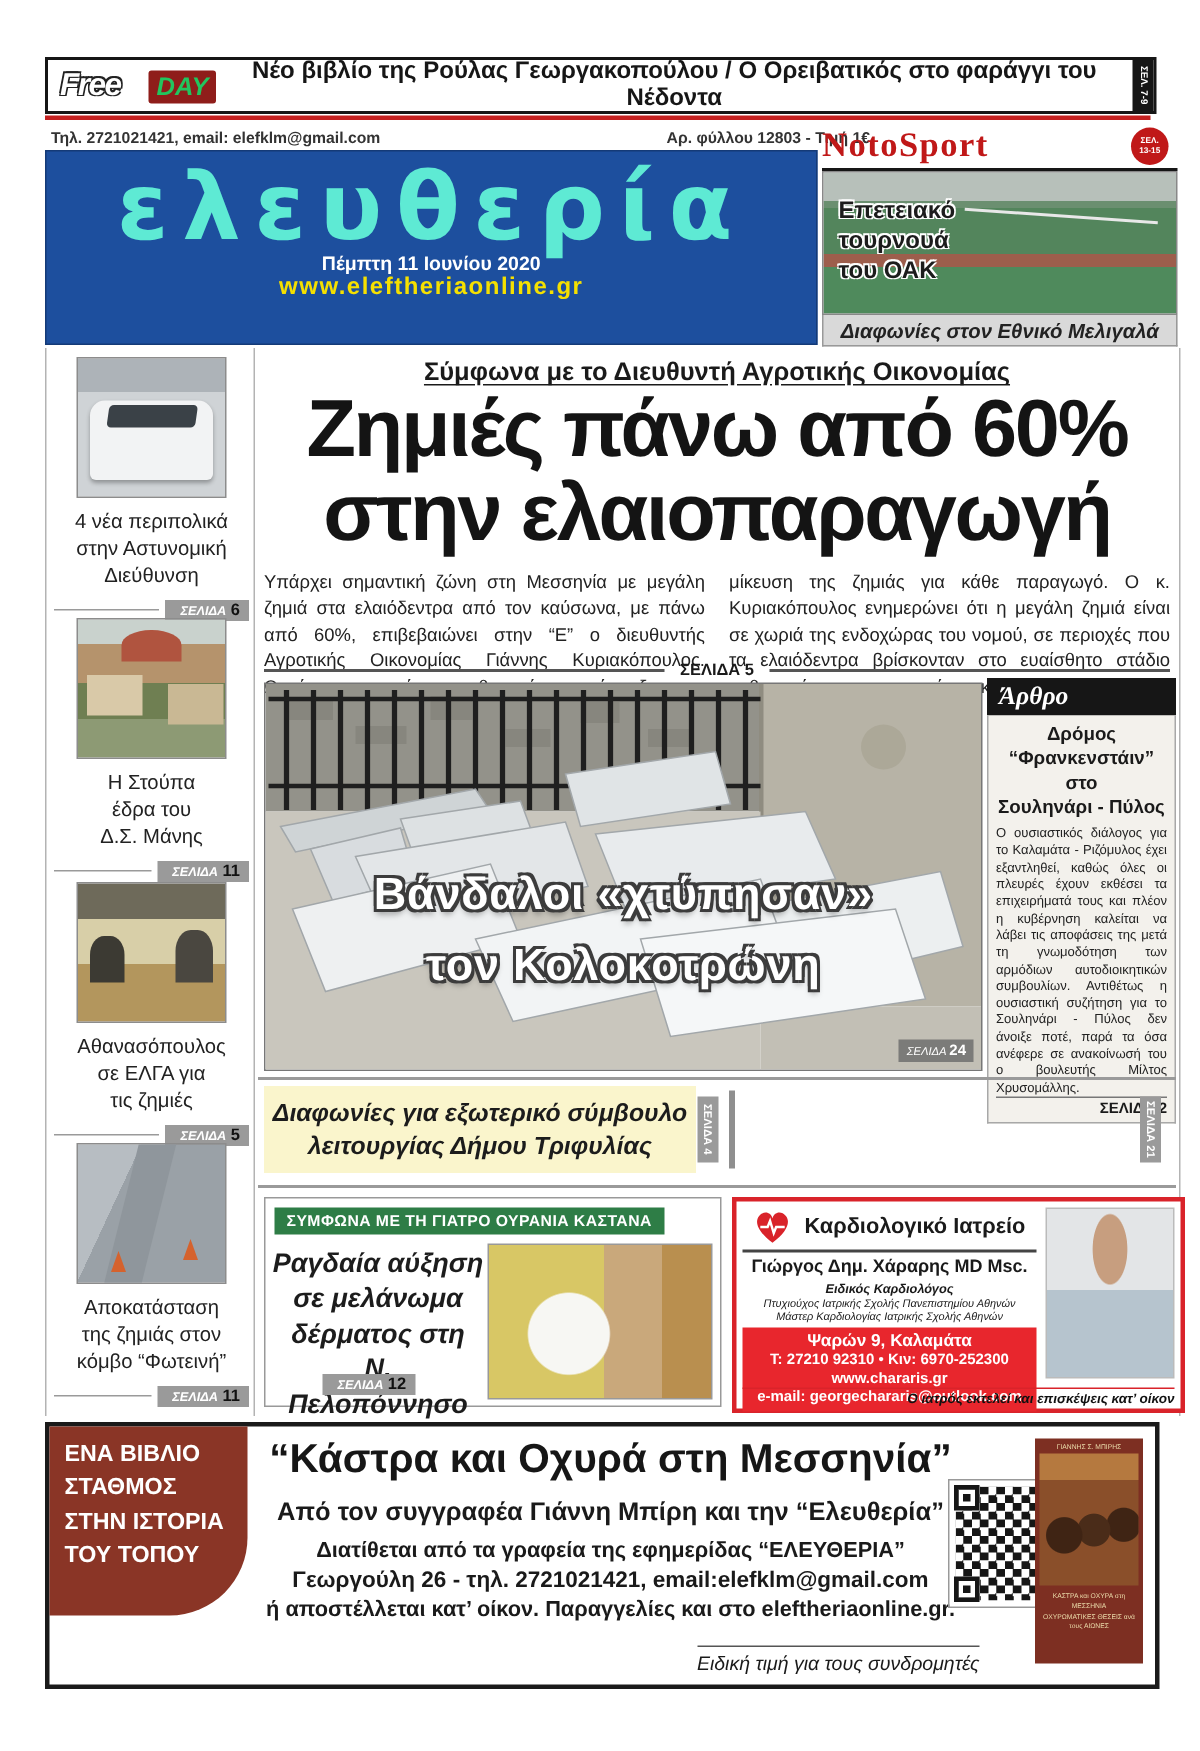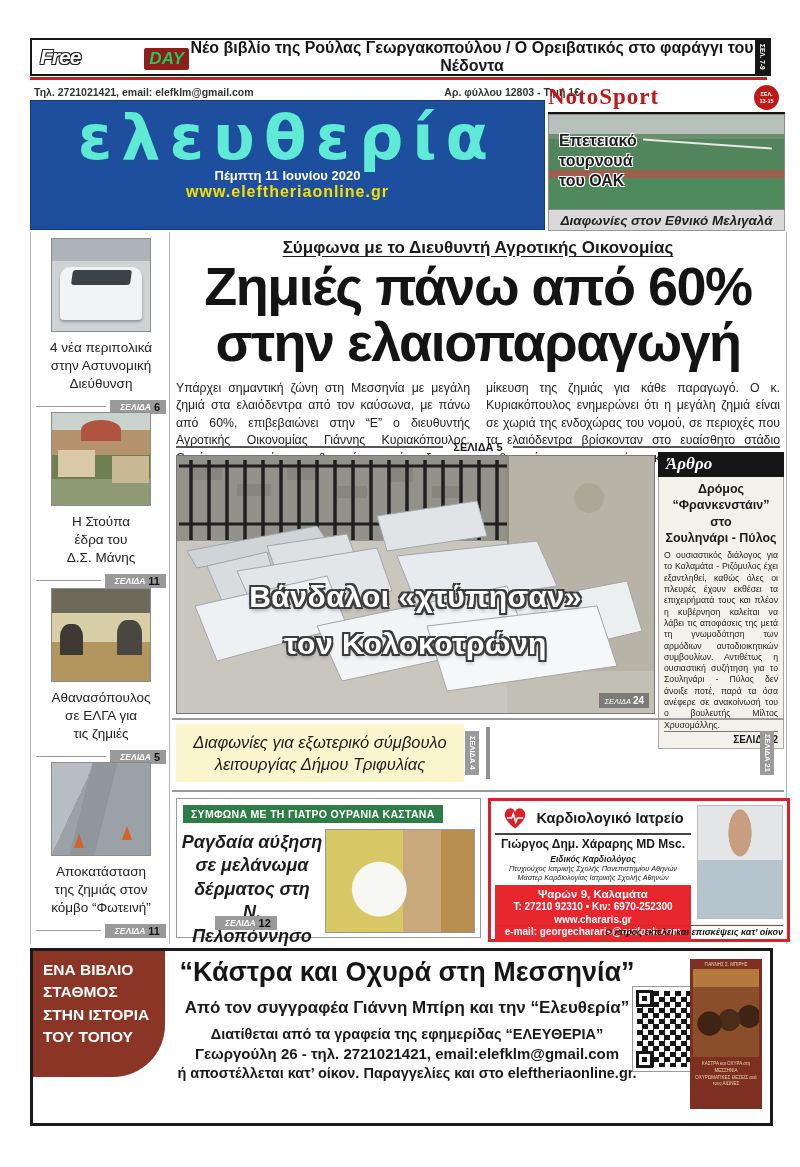--- a/index.html
+++ b/index.html
@@ -4,21 +4,21 @@
 <style>
   html,body{margin:0;padding:0;background:#fff;}
   .page{position:relative;width:800px;height:1167px;background:#fff;overflow:hidden;
         font-family:"Liberation Sans",sans-serif;color:#1a1a1a;}
   .prel{white-space:pre-line;}
   .abs{position:absolute;}
 
   
   .top-banner{left:30px;top:38px;width:737px;height:34px;border:2px solid #161616;
               display:flex;align-items:center;background:#fff;}
-  .freeday{display:flex;align-items:baseline;margin-left:8px;font-style:italic;font-weight:900;gap:45px;}
+  .freeday{display:flex;align-items:baseline;margin-left:8px;font-style:italic;font-weight:900;}
   .free{font-size:21px;color:#fff;text-shadow:-1px -1px 0 #222,1px -1px 0 #222,-1px 1px 0 #222,1px 1px 0 #222;letter-spacing:-1px;}
   .day{font-size:17px;color:#22c55e;background:#8f1d1a;padding:1px 5px;margin-left:19px;border-radius:2px;}
   .banner-text{flex:1;text-align:center;font-weight:700;font-size:16px;color:#161616;}
   .banner-tab{width:14px;align-self:stretch;background:#161616;color:#fff;display:flex;align-items:center;justify-content:center;
               font-size:6.5px;font-weight:700;writing-mode:vertical-rl;}
   .redline{left:30px;top:77px;width:737px;height:3px;background:#c32020;}
 
   
   .contact{left:34px;top:86px;font-size:10.5px;font-weight:700;color:#333;}
   .issue{left:410px;top:86px;width:170px;text-align:right;font-size:10.5px;font-weight:700;color:#333;}
@@ -94,21 +94,21 @@
   .arthro-rule{height:3px;background:#a35b2f;}
   .arthro-body-box{flex:1;background:#f3f1ec;border:1px solid #a8a8a8;border-top:none;padding:4px 5px 3px;display:flex;flex-direction:column;justify-content:flex-end;}
   .arthro-title{text-align:center;font-weight:800;font-size:12.5px;line-height:1.3;margin-bottom:4px;}
   .arthro-text{font-size:8.7px;line-height:1.3;text-align:justify;color:#222;flex:1;}
   .arthro-ref{border-top:1px solid #777;text-align:right;font-size:10px;font-weight:800;padding-top:2px;}
 
   
   .hline{left:172px;width:612px;height:2px;background:#9a9a9a;}
   .teaser-left{left:176px;top:724px;width:288px;height:58px;background:#faf5cc;display:flex;align-items:center;justify-content:center;}
   .teaser-right{left:505px;top:724px;width:248px;height:58px;display:flex;align-items:center;justify-content:center;}
-  .teaser-text{text-align:center;font-size:16.5px;font-weight:400;font-style:italic;line-height:1.35;color:#1c1c1c;}
+  .teaser-text{text-align:center;font-size:16.5px;font-weight:700;font-style:italic;line-height:1.35;color:#1c1c1c;}
   .vtab{width:14px;height:44px;background:#9a9a9a;color:#fff;writing-mode:vertical-rl;display:flex;align-items:center;justify-content:center;
         font-size:7.5px;font-weight:700;}
   .teaser-div{left:486px;top:727px;width:4px;height:52px;background:#8f8f8f;}
 
   
   .melanoma{left:176px;top:798px;width:303px;height:138px;border:1px solid #999;background:#fff;}
   .mel-banner{position:absolute;left:6px;top:6px;background:#2e7d46;color:#fff;font-size:10.5px;font-weight:800;
       padding:3px 8px;letter-spacing:.3px;}
   .mel-text{position:absolute;left:4px;top:32px;width:142px;text-align:center;font-size:18px;font-weight:600;
       font-style:italic;line-height:1.3;color:#1c1c1c;}
@@ -359,20 +359,21 @@
 ΣΤΑΘΜΟΣ
 ΣΤΗΝ ΙΣΤΟΡΙΑ
 ΤΟΥ ΤΟΠΟΥ</div>
     <div class="book-center">
       <div class="book-title">“Κάστρα και Οχυρά στη Μεσσηνία”</div>
       <div class="book-line1">Από τον συγγραφέα Γιάννη Μπίρη και την “Ελευθερία”</div>
       <div class="book-line2">Διατίθεται από τα γραφεία της εφημερίδας “ΕΛΕΥΘΕΡΙΑ”</div>
       <div class="book-line3">Γεωργούλη 26 - τηλ. 2721021421, email:elefklm@gmail.com</div>
       <div class="book-line4">ή αποστέλλεται κατ’ οίκον. Παραγγελίες και στο eleftheriaonline.gr.</div>
     </div>
+    <div class="book-note"><span>Ειδική τιμή για τους συνδρομητές</span></div>
     <div class="qr">
       <span class="f f1"></span>
       <span class="f f2"></span>
       <span class="f f3"></span>
     </div>
     <div class="cover">
       <div class="cover-top">ΓΙΑΝΝΗΣ Σ. ΜΠΙΡΗΣ</div>
       <div class="cover-img"></div>
       <div class="cover-bottom prel">ΚΑΣΤΡΑ και ΟΧΥΡΑ στη ΜΕΣΣΗΝΙΑ
 ΟΧΥΡΩΜΑΤΙΚΕΣ ΘΕΣΕΙΣ ανά τους ΑΙΩΝΕΣ</div>

